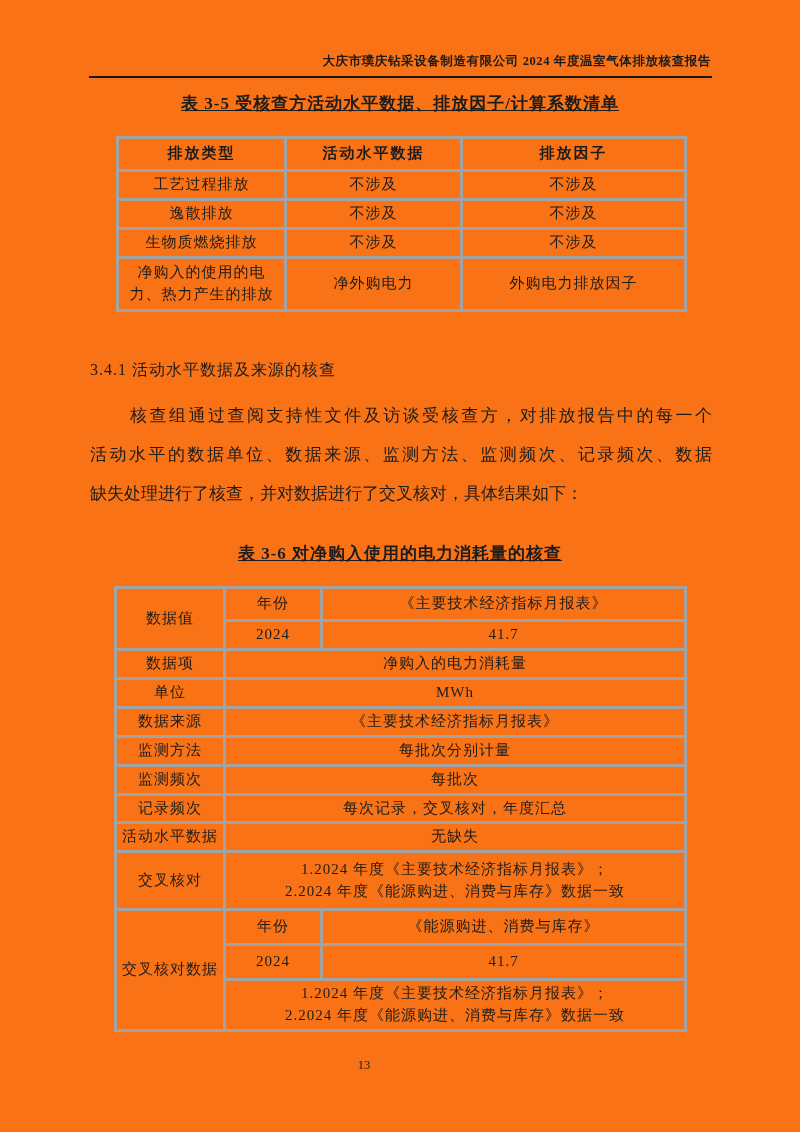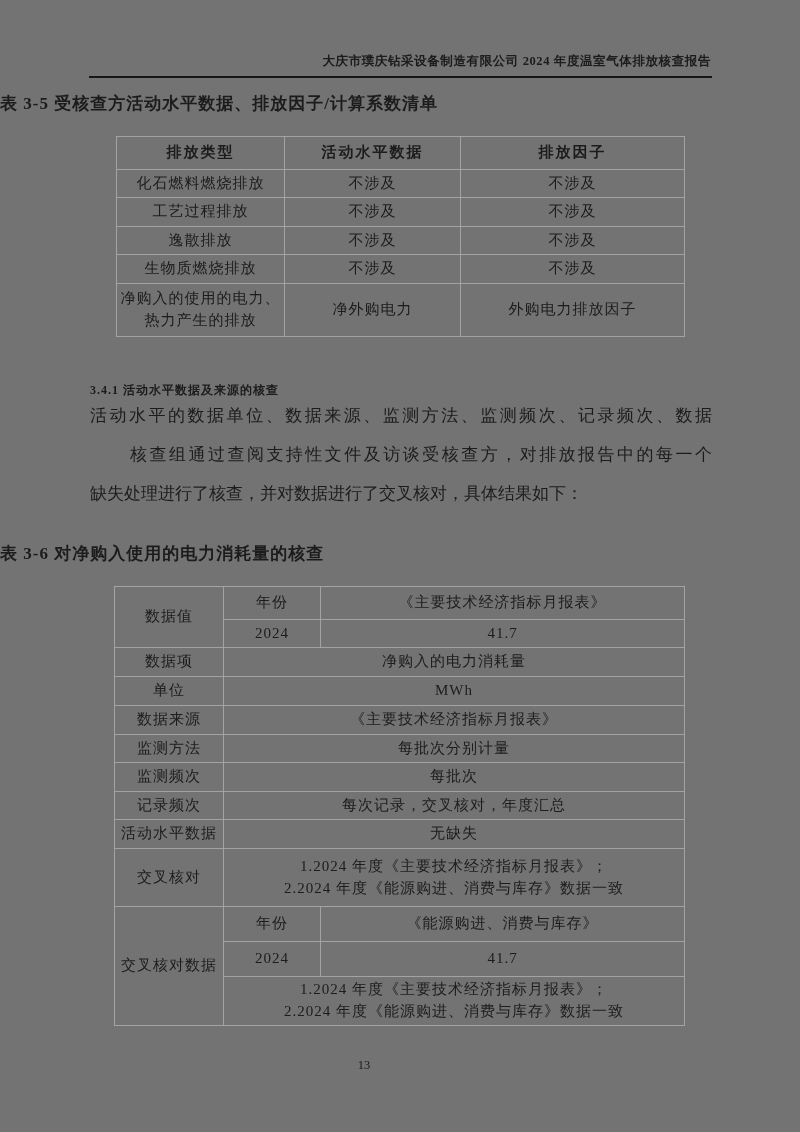--- a/index.html
+++ b/index.html
@@ -2,64 +2,64 @@
 <html><head>
 <meta charset="utf-8">
 <style>
   * { margin: 0; padding: 0; box-sizing: border-box; }
   html, body { background: #ffffff; }
   body {
     width: 800px; height: 1132px; position: relative;
     font-family: "Liberation Serif", "DejaVu Serif", serif;
     color: #1c1c1c;
   }
-  .page { position: absolute; inset: 0; background: #737373; overflow: hidden; }
+  .page { position: absolute; inset: 0; background: #f97316; overflow: hidden; }
 
   
   .header-text {
     position: absolute; top: 53px; right: 89px;
     font-size: 12.5px; font-weight: bold; letter-spacing: 0.6px;
     white-space: nowrap;
   }
   .header-rule {
     position: absolute; top: 76px; left: 89px; width: 623px;
     border-top: 2px solid #161616;
   }
 
   
   .tbl-title {
-    position: absolute; left: 0; width: 800px; 
-    font-size: 17px; font-weight: bold; letter-spacing: 1px;
+    position: absolute; left: 0; width: 800px; text-align: center;
+    font-size: 17px; font-weight: bold; letter-spacing: 1px; text-decoration: underline;
   }
   .t35-title { top: 92px; }
   .t36-title { top: 542px; }
 
   
   table { border-collapse: collapse; table-layout: fixed; }
   td, th {
-    border: 1px solid #a3a3a3; text-align: center; vertical-align: middle;
+    border: 3px solid #a3a3a3; text-align: center; vertical-align: middle;
     font-size: 15px; padding: 2px 3px; letter-spacing: 1px; font-weight: normal;
     line-height: 1.45;
   }
   th { font-weight: bold; letter-spacing: 2px; }
   .t35 { position: absolute; top: 136px; left: 116px; width: 568px; }
   .t36 { position: absolute; top: 586px; left: 114px; width: 570px; }
   tr.h33 { height: 33px; }
   tr.h28 { height: 28px; }
   tr.h29 { height: 29px; }
   tr.h35 { height: 35px; }
   tr.h48 { height: 48px; }
   tr.h53 { height: 53px; }
   tr.h58 { height: 58px; }
   .cell-line { display: block; text-align: center; letter-spacing: 1px; }
 
   
   .sec-heading {
-    position: absolute; top: 382px; left: 90px;
-    font-size: 12px; font-weight: bold; letter-spacing: 1px;
+    position: absolute; top: 360px; left: 90px;
+    font-size: 16px; font-weight: normal; letter-spacing: 1px;
   }
   .para { position: absolute; top: 396px; left: 90px; width: 622px; font-size: 17px; }
   .pline { height: 39px; line-height: 39px; white-space: nowrap; }
   .jl { text-align: justify; text-align-last: justify; white-space: normal; }
   .indent { text-indent: 40px; }
   .pline4 {
     position: absolute; top: 509px; left: 90px; width: 622px;
     font-size: 17px; line-height: 28px; letter-spacing: 0.5px;
   }
 
@@ -84,25 +84,20 @@
       <col style="width:168px">
         <col style="width:176px">
         <col style="width:224px">
     </colgroup>
     <tbody>
       <tr class="h33">
         <th>排放类型</th>
         <th>活动水平数据</th>
         <th>排放因子</th>
       </tr>
-      <tr class="h28">
-        <td>化石燃料燃烧排放</td>
-        <td>不涉及</td>
-        <td>不涉及</td>
-      </tr>
       <tr class="h29">
         <td>工艺过程排放</td>
         <td>不涉及</td>
         <td>不涉及</td>
       </tr>
       <tr class="h28">
         <td>逸散排放</td>
         <td>不涉及</td>
         <td>不涉及</td>
       </tr>
@@ -115,22 +110,22 @@
         <td>净购入的使用的电力、热力产生的排放</td>
         <td>净外购电力</td>
         <td>外购电力排放因子</td>
       </tr>
     </tbody>
   </table>
 
   <div class="sec-heading">3.4.1 活动水平数据及来源的核查</div>
 
   <div class="para">
+    <div class="pline indent jl">核查组通过查阅支持性文件及访谈受核查方，对排放报告中的每一个</div>
     <div class="pline jl">活动水平的数据单位、数据来源、监测方法、监测频次、记录频次、数据</div>
-    <div class="pline indent jl">核查组通过查阅支持性文件及访谈受核查方，对排放报告中的每一个</div>
     <div class="pline">缺失处理进行了核查，并对数据进行了交叉核对，具体结果如下：</div>
   </div>
 
   <div class="tbl-title t36-title">表 3-6 对净购入使用的电力消耗量的核查</div>
 
   <table class="t36">
     <colgroup>
       <col style="width:109px">
         <col style="width:97px">
         <col style="width:364px">

